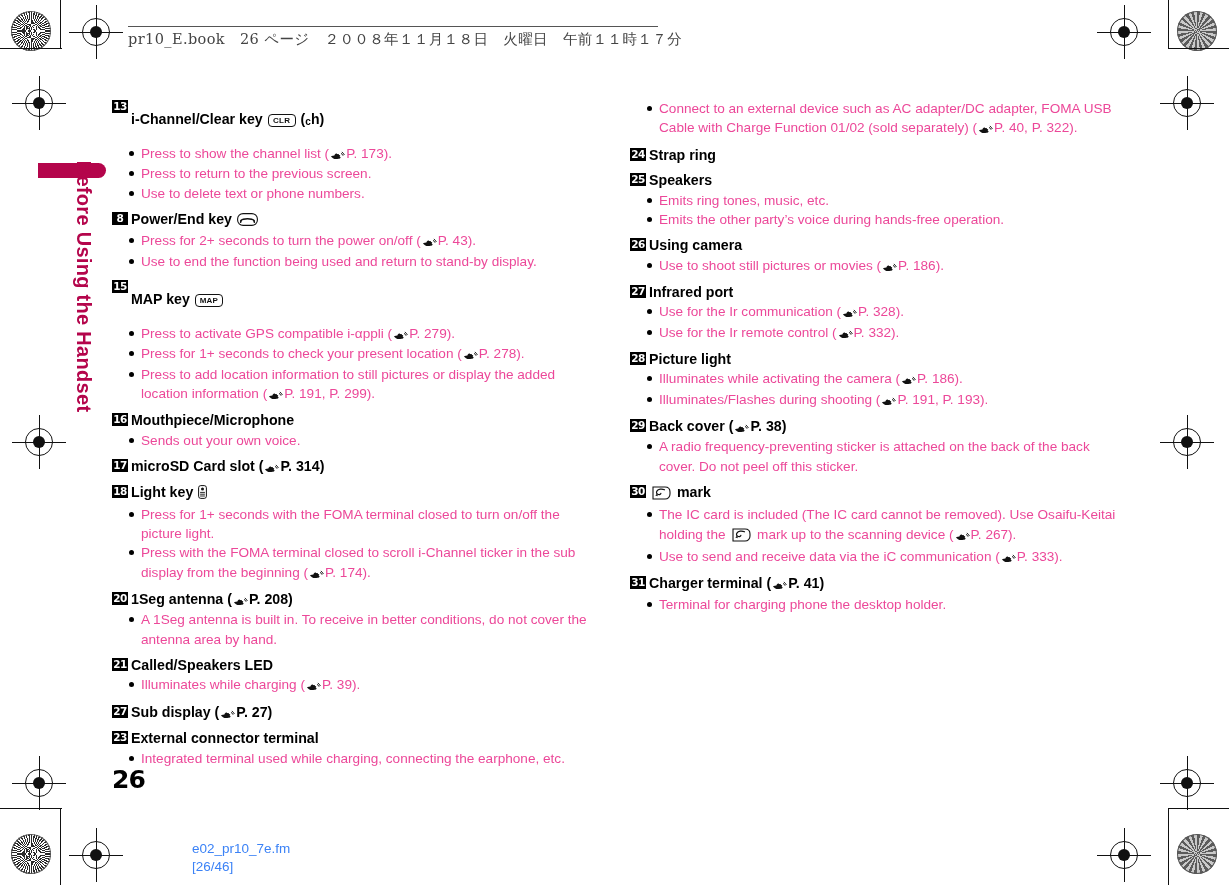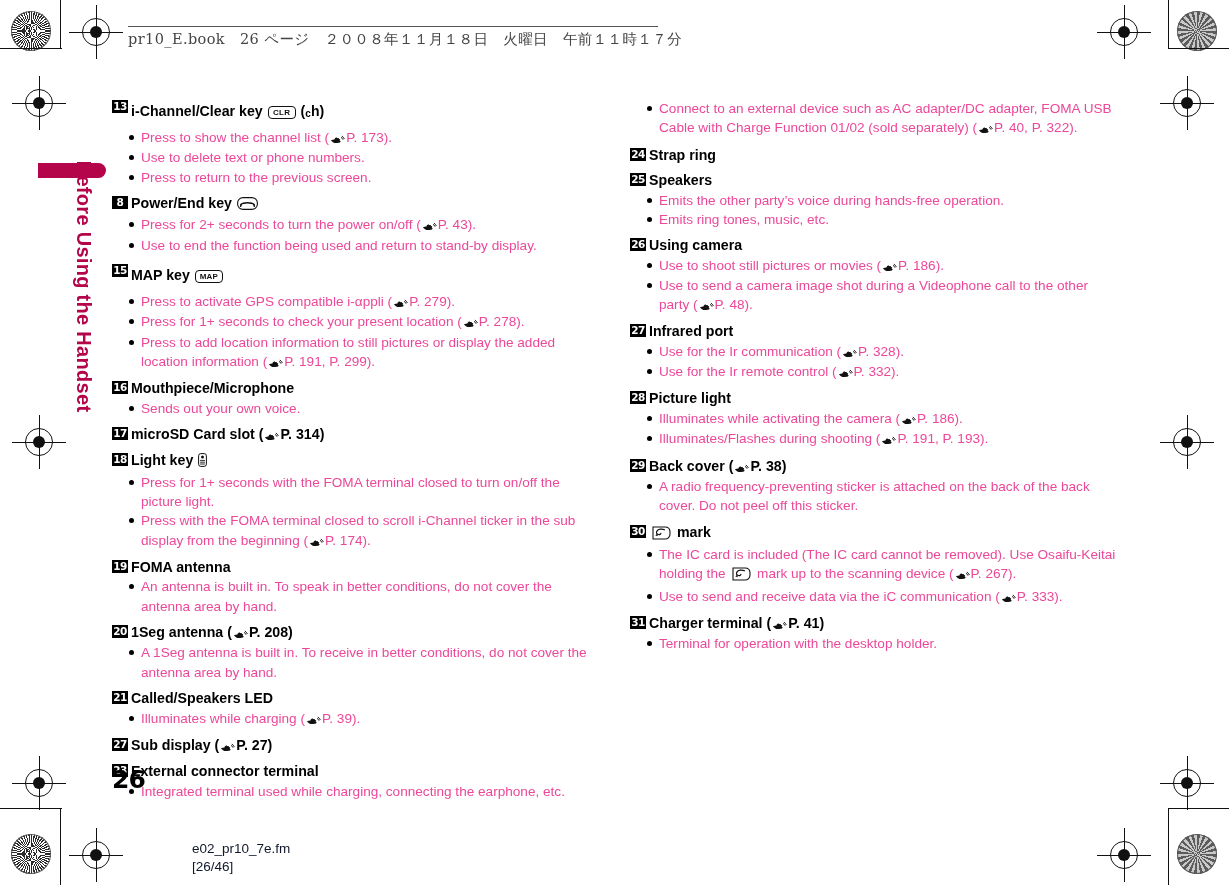--- a/index.html
+++ b/index.html
@@ -89,21 +89,21 @@
     margin-bottom:0px;
   }
   .bullets li::before{
     content:"";position:absolute;left:17px;top:7px;
     width:5px;height:5px;border-radius:50%;background:#000;
   }
 
   
   .keycap{
     display:inline-block;border:1px solid #111;border-radius:4px;
-    padding:0 3px;margin:8px 1px;vertical-align:1px;
+    padding:0 3px;margin:16px 1px;vertical-align:1px;
     font-size:8px;font-weight:bold;line-height:11px;height:11px;
     font-family:"Liberation Sans",sans-serif;letter-spacing:.2px;color:#111;
   }
   .keycap.wide{min-width:20px;text-align:center;}
   .keycap-svg{
     display:inline-block;vertical-align:-2px;margin:0 1px;
   }
   .chmark{font-weight:bold;}
   .chmark .c{font-size:10px;vertical-align:-1px;}
   .chmark .h{font-size:14px;}
@@ -114,21 +114,21 @@
   .icmark{display:inline-block;vertical-align:-3px;margin:0 2px;}
 
   
   .page-num{
     position:absolute;left:112px;top:765px;
     font-size:25px;font-weight:bold;color:#000;
     font-family:"DejaVu Sans",sans-serif;letter-spacing:-1px;
   }
   .footer-file{
     position:absolute;left:192px;top:840px;
-    font-size:13.5px;color:#0f172a;line-height:1.35;
+    font-size:13.5px;color:#3b82f6;line-height:1.35;
   }
 </style>
 </head>
 <body>
 
 <div class="starburst" style="left:11px;top:11px;"></div>
 <div class="starburst grey" style="left:1177px;top:11px;"></div>
 <div class="starburst" style="left:11px;top:834px;"></div>
 <div class="starburst grey" style="left:1177px;top:834px;"></div>
 
@@ -215,22 +215,22 @@
       <div class="entry">
         <div class="entry-head">
           <span class="numbox">13</span>
           <span class="entry-title"><span>i-Channel/Clear key</span> <span class="keycap wide">CLR</span> <span class="chmark">(<span class="c">c</span><span class="h">h</span>)</span></span>
         </div>
         <ul class="bullets">
           <li>Press to show the channel list (<span class="ref"><svg width="15" height="11" viewBox="0 0 15 11" class="keycap-svg">
                 <path d="M1 6.2c1.3-.4 2.4-.6 3.4-.6 .3-1.1 .9-1.8 1.8-2 .7-.2 1 .1 .8 .6 1-.4 1.7-.3 1.9 .2 .1 .3 0 .6-.3 .8 .9-.2 1.5 0 1.6 .5 .1 .4-.2 .8-.7 1 .7 0 1.1 .3 1.1 .7 0 .6-.8 1.1-2.1 1.4-1.5 .4-3 .4-4.1 .1-1 -.3-1.9-.9-2.6-1.7-.4-.5-.7-.8-.8-1z" fill="#111"></path>
                 <path d="M12.2 2.3c.9 .6 1.6 1.4 2 2.3M11.4 3.6c.7 .4 1.2 1 1.5 1.7" stroke="#111" stroke-width="1" fill="none" stroke-linecap="round"></path>
               </svg></span>P. 173).</li>
+          <li>Press to return to the previous screen.</li>
           <li>Use to delete text or phone numbers.</li>
-          <li>Press to return to the previous screen.</li>
         </ul>
       </div>
       <div class="entry">
         <div class="entry-head">
           <span class="numbox">8</span>
           <span class="entry-title"><span>Power/End key</span> <span class="keycap-svg"><svg width="21" height="13" viewBox="0 0 21 13">
                 <rect x="0.6" y="0.6" width="19.8" height="11.8" rx="5.5" fill="#fff" stroke="#111" stroke-width="1.1"></rect>
                 <path d="M4 7.6c2-2.4 11-2.4 13 0" stroke="#111" stroke-width="1.5" fill="none" stroke-linecap="round"></path>
                 <path d="M4.1 7.5l-.5 1.7M16.9 7.5l.5 1.7" stroke="#111" stroke-width="1.5" stroke-linecap="round"></path>
               </svg></span></span>
@@ -289,29 +289,20 @@
                 <circle cx="4.5" cy="4" r="1.5" fill="#111"></circle>
                 <path d="M2.5 7.4h4M2.5 9.2h4M2.5 11h4" stroke="#111" stroke-width=".9" stroke-linecap="round"></path>
               </svg></span></span>
         </div>
         <ul class="bullets">
           <li>Press for 1+ seconds with the FOMA terminal closed to turn on/off the picture light.</li>
           <li>Press with the FOMA terminal closed to scroll i-Channel ticker in the sub display from the beginning (<span class="ref"><svg width="15" height="11" viewBox="0 0 15 11" class="keycap-svg">
                 <path d="M1 6.2c1.3-.4 2.4-.6 3.4-.6 .3-1.1 .9-1.8 1.8-2 .7-.2 1 .1 .8 .6 1-.4 1.7-.3 1.9 .2 .1 .3 0 .6-.3 .8 .9-.2 1.5 0 1.6 .5 .1 .4-.2 .8-.7 1 .7 0 1.1 .3 1.1 .7 0 .6-.8 1.1-2.1 1.4-1.5 .4-3 .4-4.1 .1-1 -.3-1.9-.9-2.6-1.7-.4-.5-.7-.8-.8-1z" fill="#111"></path>
                 <path d="M12.2 2.3c.9 .6 1.6 1.4 2 2.3M11.4 3.6c.7 .4 1.2 1 1.5 1.7" stroke="#111" stroke-width="1" fill="none" stroke-linecap="round"></path>
               </svg></span>P. 174).</li>
-        </ul>
-      </div>
-      <div class="entry">
-        <div class="entry-head">
-          <span class="numbox">19</span>
-          <span class="entry-title"><span>FOMA antenna</span> </span>
-        </div>
-        <ul class="bullets">
-          <li>An antenna is built in. To speak in better conditions, do not cover the antenna area by hand.</li>
         </ul>
       </div>
       <div class="entry">
         <div class="entry-head">
           <span class="numbox">20</span>
           <span class="entry-title"><span>1Seg antenna (<span class="ref"><svg width="15" height="11" viewBox="0 0 15 11" class="keycap-svg">
                   <path d="M1 6.2c1.3-.4 2.4-.6 3.4-.6 .3-1.1 .9-1.8 1.8-2 .7-.2 1 .1 .8 .6 1-.4 1.7-.3 1.9 .2 .1 .3 0 .6-.3 .8 .9-.2 1.5 0 1.6 .5 .1 .4-.2 .8-.7 1 .7 0 1.1 .3 1.1 .7 0 .6-.8 1.1-2.1 1.4-1.5 .4-3 .4-4.1 .1-1 -.3-1.9-.9-2.6-1.7-.4-.5-.7-.8-.8-1z" fill="#111"></path>
                   <path d="M12.2 2.3c.9 .6 1.6 1.4 2 2.3M11.4 3.6c.7 .4 1.2 1 1.5 1.7" stroke="#111" stroke-width="1" fill="none" stroke-linecap="round"></path>
                 </svg></span>P. 208)</span> </span>
         </div>
@@ -362,38 +353,34 @@
           <span class="numbox">24</span>
           <span class="entry-title"><span>Strap ring</span> </span>
         </div>
       </div>
       <div class="entry">
         <div class="entry-head">
           <span class="numbox">25</span>
           <span class="entry-title"><span>Speakers</span> </span>
         </div>
         <ul class="bullets">
+          <li>Emits ring tones, music, etc.</li>
           <li>Emits the other party’s voice during hands-free operation.</li>
-          <li>Emits ring tones, music, etc.</li>
         </ul>
       </div>
       <div class="entry">
         <div class="entry-head">
           <span class="numbox">26</span>
           <span class="entry-title"><span>Using camera</span> </span>
         </div>
         <ul class="bullets">
           <li>Use to shoot still pictures or movies (<span class="ref"><svg width="15" height="11" viewBox="0 0 15 11" class="keycap-svg">
                 <path d="M1 6.2c1.3-.4 2.4-.6 3.4-.6 .3-1.1 .9-1.8 1.8-2 .7-.2 1 .1 .8 .6 1-.4 1.7-.3 1.9 .2 .1 .3 0 .6-.3 .8 .9-.2 1.5 0 1.6 .5 .1 .4-.2 .8-.7 1 .7 0 1.1 .3 1.1 .7 0 .6-.8 1.1-2.1 1.4-1.5 .4-3 .4-4.1 .1-1 -.3-1.9-.9-2.6-1.7-.4-.5-.7-.8-.8-1z" fill="#111"></path>
                 <path d="M12.2 2.3c.9 .6 1.6 1.4 2 2.3M11.4 3.6c.7 .4 1.2 1 1.5 1.7" stroke="#111" stroke-width="1" fill="none" stroke-linecap="round"></path>
               </svg></span>P. 186).</li>
-          <li>Use to send a camera image shot during a Videophone call to the other party (<span class="ref"><svg width="15" height="11" viewBox="0 0 15 11" class="keycap-svg">
-                <path d="M1 6.2c1.3-.4 2.4-.6 3.4-.6 .3-1.1 .9-1.8 1.8-2 .7-.2 1 .1 .8 .6 1-.4 1.7-.3 1.9 .2 .1 .3 0 .6-.3 .8 .9-.2 1.5 0 1.6 .5 .1 .4-.2 .8-.7 1 .7 0 1.1 .3 1.1 .7 0 .6-.8 1.1-2.1 1.4-1.5 .4-3 .4-4.1 .1-1 -.3-1.9-.9-2.6-1.7-.4-.5-.7-.8-.8-1z" fill="#111"></path>
-                <path d="M12.2 2.3c.9 .6 1.6 1.4 2 2.3M11.4 3.6c.7 .4 1.2 1 1.5 1.7" stroke="#111" stroke-width="1" fill="none" stroke-linecap="round"></path>
-              </svg></span>P. 48).</li>
         </ul>
       </div>
       <div class="entry">
         <div class="entry-head">
           <span class="numbox">27</span>
           <span class="entry-title"><span>Infrared port</span> </span>
         </div>
         <ul class="bullets">
           <li>Use for the Ir communication (<span class="ref"><svg width="15" height="11" viewBox="0 0 15 11" class="keycap-svg">
                 <path d="M1 6.2c1.3-.4 2.4-.6 3.4-.6 .3-1.1 .9-1.8 1.8-2 .7-.2 1 .1 .8 .6 1-.4 1.7-.3 1.9 .2 .1 .3 0 .6-.3 .8 .9-.2 1.5 0 1.6 .5 .1 .4-.2 .8-.7 1 .7 0 1.1 .3 1.1 .7 0 .6-.8 1.1-2.1 1.4-1.5 .4-3 .4-4.1 .1-1 -.3-1.9-.9-2.6-1.7-.4-.5-.7-.8-.8-1z" fill="#111"></path>
@@ -459,21 +446,21 @@
       </div>
       <div class="entry">
         <div class="entry-head">
           <span class="numbox">31</span>
           <span class="entry-title"><span>Charger terminal (<span class="ref"><svg width="15" height="11" viewBox="0 0 15 11" class="keycap-svg">
                   <path d="M1 6.2c1.3-.4 2.4-.6 3.4-.6 .3-1.1 .9-1.8 1.8-2 .7-.2 1 .1 .8 .6 1-.4 1.7-.3 1.9 .2 .1 .3 0 .6-.3 .8 .9-.2 1.5 0 1.6 .5 .1 .4-.2 .8-.7 1 .7 0 1.1 .3 1.1 .7 0 .6-.8 1.1-2.1 1.4-1.5 .4-3 .4-4.1 .1-1 -.3-1.9-.9-2.6-1.7-.4-.5-.7-.8-.8-1z" fill="#111"></path>
                   <path d="M12.2 2.3c.9 .6 1.6 1.4 2 2.3M11.4 3.6c.7 .4 1.2 1 1.5 1.7" stroke="#111" stroke-width="1" fill="none" stroke-linecap="round"></path>
                 </svg></span>P. 41)</span> </span>
         </div>
         <ul class="bullets">
-          <li>Terminal for operation with the desktop holder.</li>
+          <li>Terminal for charging phone the desktop holder.</li>
         </ul>
       </div>
     </div>
 </div>
 
 <div class="page-num">26</div>
 <div class="footer-file">
   <div>e02_pr10_7e.fm</div>
   <div>[26/46]</div>
 </div>

